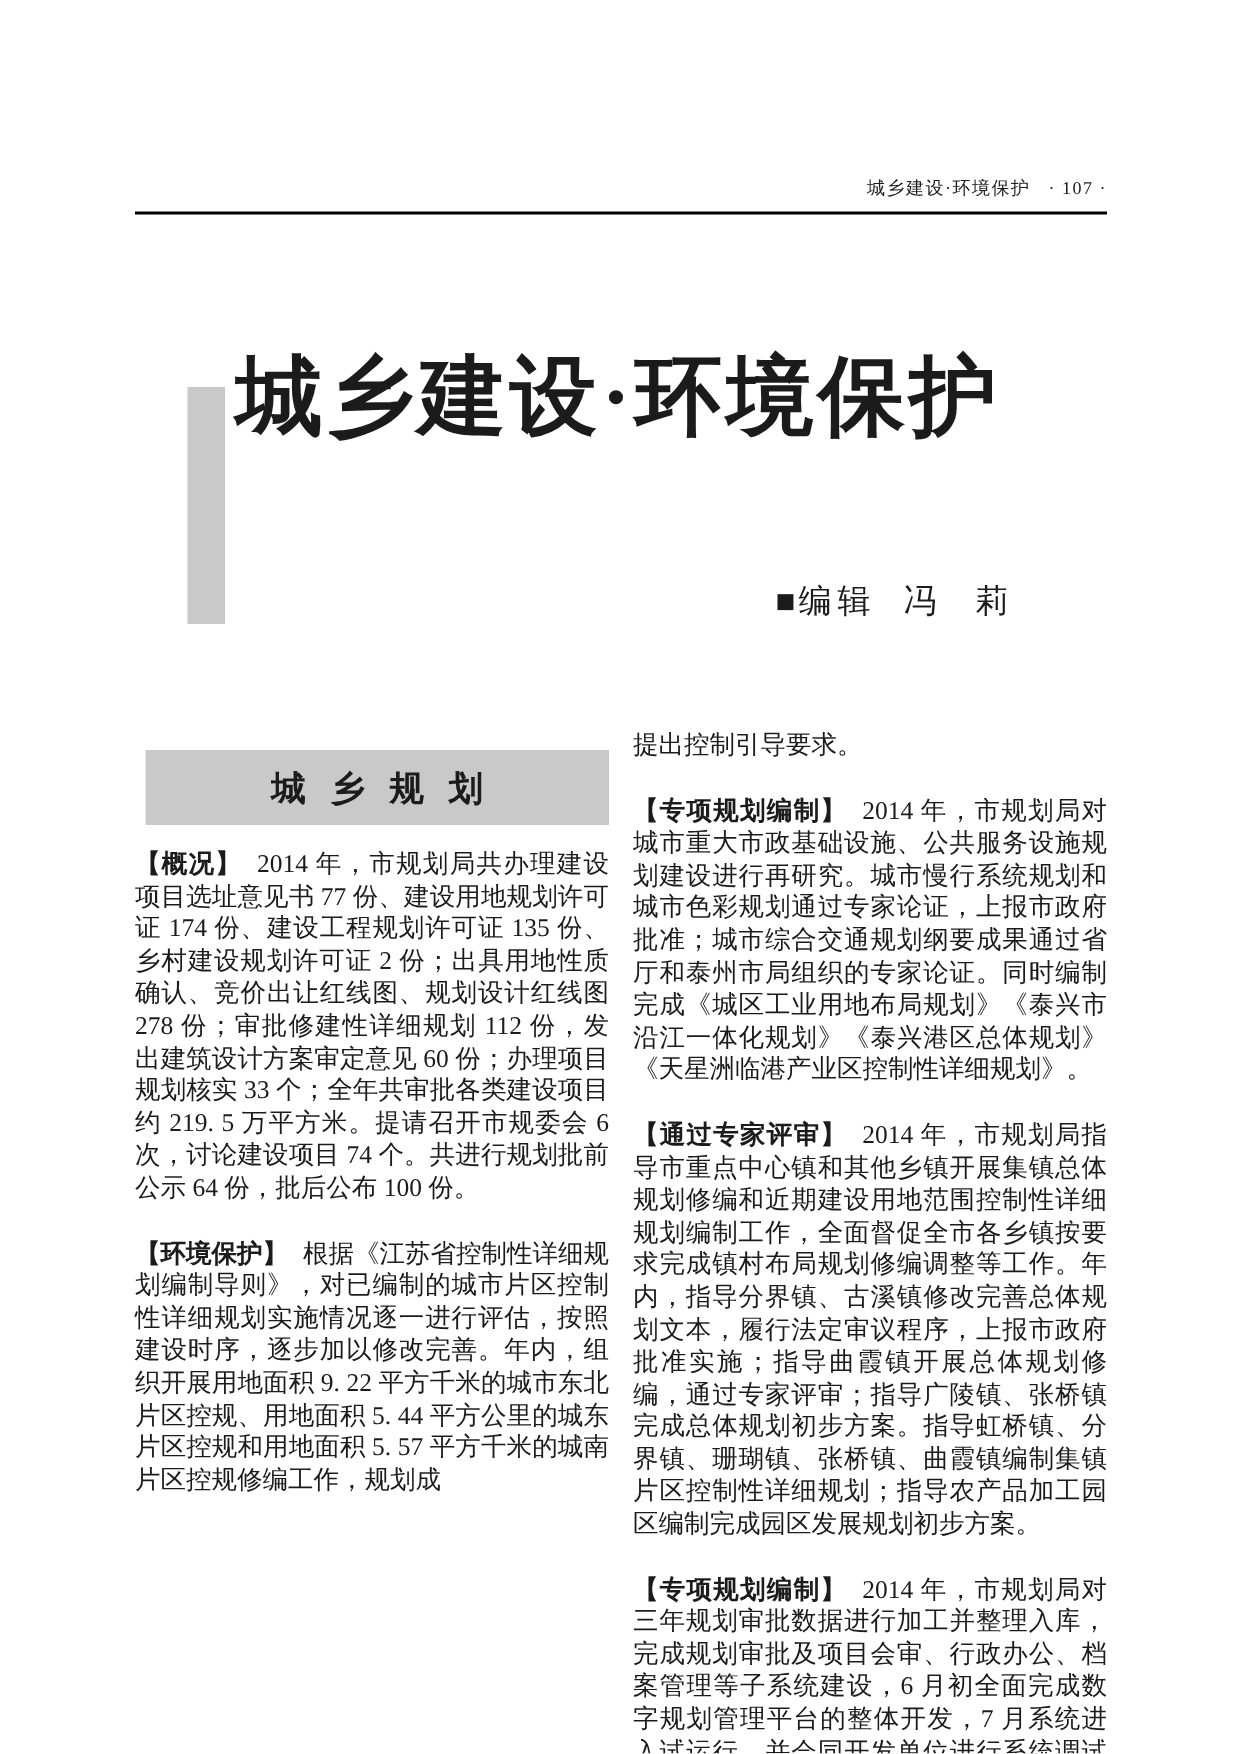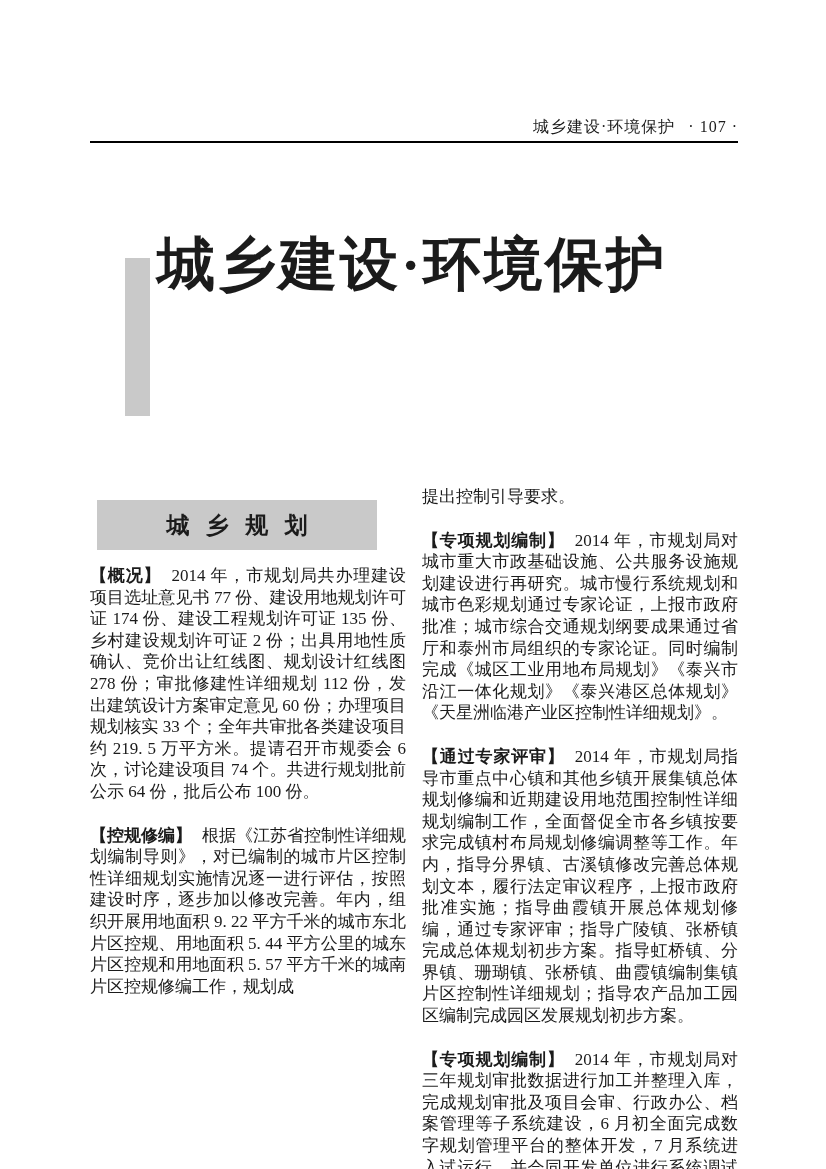--- a/index.html
+++ b/index.html
@@ -11,21 +11,21 @@
     color:#1b1b1b;
     font-family:"Liberation Serif", serif;
     overflow:hidden;
   }
 
   
   .running-head {
     position:absolute;
     top:117px; left:90px; width:648px;
     text-align:right;
-    font-size:16px;
+    font-size:12px;
     letter-spacing:1px;
     white-space:nowrap;
   }
   .running-head .page-marker { margin-left:8px; }
   .head-rule {
     position:absolute;
     top:141px; left:90px; width:648px; height:2px;
     background:#000000;
   }
 
@@ -51,21 +51,21 @@
     white-space:nowrap;
   }
   .editor-line .marker { font-size:22px; margin-right:2px; }
   .editor-line .editor-label { letter-spacing:4px; }
   .editor-line .editor-name { margin-left:18px; letter-spacing:2px; }
 
   
   .section-box {
     position:absolute;
     left:97px; top:500px;
-    width:280px; height:50px;
+    width:309px; height:50px;
     display:flex; align-items:center; justify-content:center;
   }
   .section-box .section-title {
     font-family:"Liberation Sans", sans-serif;
     font-weight:bold;
     font-size:23px;
     letter-spacing:5px;
     text-indent:5px;
     color:#1b1b1b;
   }
@@ -95,28 +95,31 @@
 <div class="page">
 
   <div class="running-head">
     <span>城乡建设·环境保护</span>
     <span class="page-marker">· 107 ·</span>
   </div>
   <div class="head-rule" style="background: rgb(0, 0, 0);"></div>
 
   <div class="accent-bar" style="background: rgb(201, 201, 201);"></div>
   <div class="chapter-title">城乡建设·环境保护</div>
+  <div class="editor-line">
+    <span class="marker">■</span><span class="editor-label">编辑</span><span class="editor-name">冯　莉</span>
+  </div>
 
   <div class="section-box" style="background: rgb(201, 201, 201);">
     <span class="section-title">城 乡 规 划</span>
   </div>
 
   <div class="col col-left">
     <p class="para"><span class="entry-label">【概况】</span><span>2014 年，市规划局共办理建设项目选址意见书 77 份、建设用地规划许可证 174 份、建设工程规划许可证 135 份、乡村建设规划许可证 2 份；出具用地性质确认、竞价出让红线图、规划设计红线图 278 份；审批修建性详细规划 112 份，发出建筑设计方案审定意见 60 份；办理项目规划核实 33 个；全年共审批各类建设项目约 219. 5 万平方米。提请召开市规委会 6 次，讨论建设项目 74 个。共进行规划批前公示 64 份，批后公布 100 份。</span></p>
-    <p class="para"><span class="entry-label">【控规修编】</span><span>根据《江苏省控制性详细规划编制导则》，对已编制的城市片区控制性详细规划实施情况逐一进行评估，按照建设时序，逐步加以修改完善。年内，组织开展用地面积 9. 22 平方千米的城市东北片区控规、用地面积 5. 44 平方公里的城东片区控规和用地面积 5. 57 平方千米的城南片区控规修编工作，规划成</span></p>
+    <p class="para"><span class="entry-label">【环境保护】</span><span>根据《江苏省控制性详细规划编制导则》，对已编制的城市片区控制性详细规划实施情况逐一进行评估，按照建设时序，逐步加以修改完善。年内，组织开展用地面积 9. 22 平方千米的城市东北片区控规、用地面积 5. 44 平方公里的城东片区控规和用地面积 5. 57 平方千米的城南片区控规修编工作，规划成</span></p>
   </div>
 
   <div class="col col-right">
     <p class="para"><span>提出控制引导要求。</span></p>
     <p class="para"><span class="entry-label">【专项规划编制】</span><span>2014 年，市规划局对城市重大市政基础设施、公共服务设施规划建设进行再研究。城市慢行系统规划和城市色彩规划通过专家论证，上报市政府批准；城市综合交通规划纲要成果通过省厅和泰州市局组织的专家论证。同时编制完成《城区工业用地布局规划》《泰兴市沿江一体化规划》《泰兴港区总体规划》《天星洲临港产业区控制性详细规划》。</span></p>
     <p class="para"><span class="entry-label">【通过专家评审】</span><span>2014 年，市规划局指导市重点中心镇和其他乡镇开展集镇总体规划修编和近期建设用地范围控制性详细规划编制工作，全面督促全市各乡镇按要求完成镇村布局规划修编调整等工作。年内，指导分界镇、古溪镇修改完善总体规划文本，履行法定审议程序，上报市政府批准实施；指导曲霞镇开展总体规划修编，通过专家评审；指导广陵镇、张桥镇完成总体规划初步方案。指导虹桥镇、分界镇、珊瑚镇、张桥镇、曲霞镇编制集镇片区控制性详细规划；指导农产品加工园区编制完成园区发展规划初步方案。</span></p>
     <p class="para"><span class="entry-label">【专项规划编制】</span><span>2014 年，市规划局对三年规划审批数据进行加工并整理入库，完成规划审批及项目会审、行政办公、档案管理等子系统建设，6 月初全面完成数字规划管理平台的整体开发，7 月系统进入试运行，并会同开发单位进行系统调试与业务的流转磨合工作。</span></p>
 
   </div>
 

